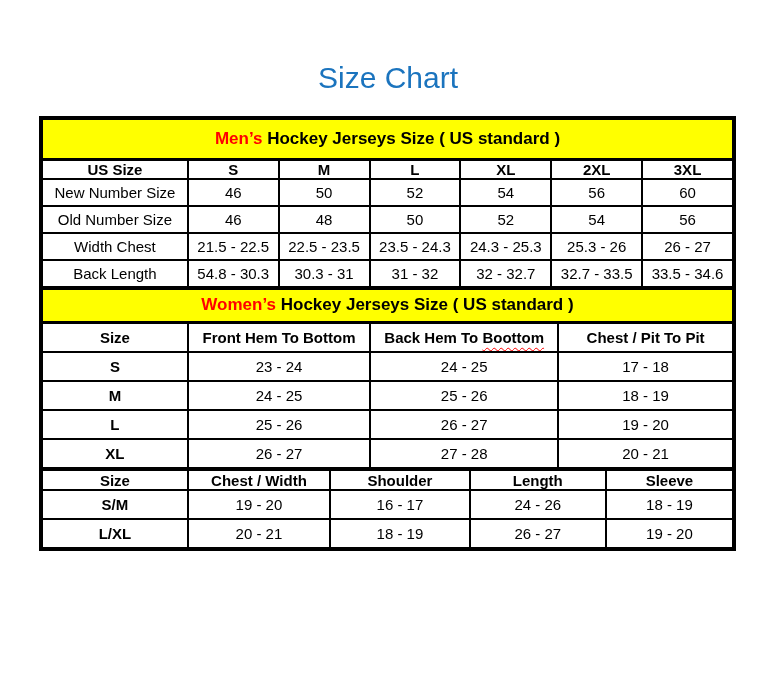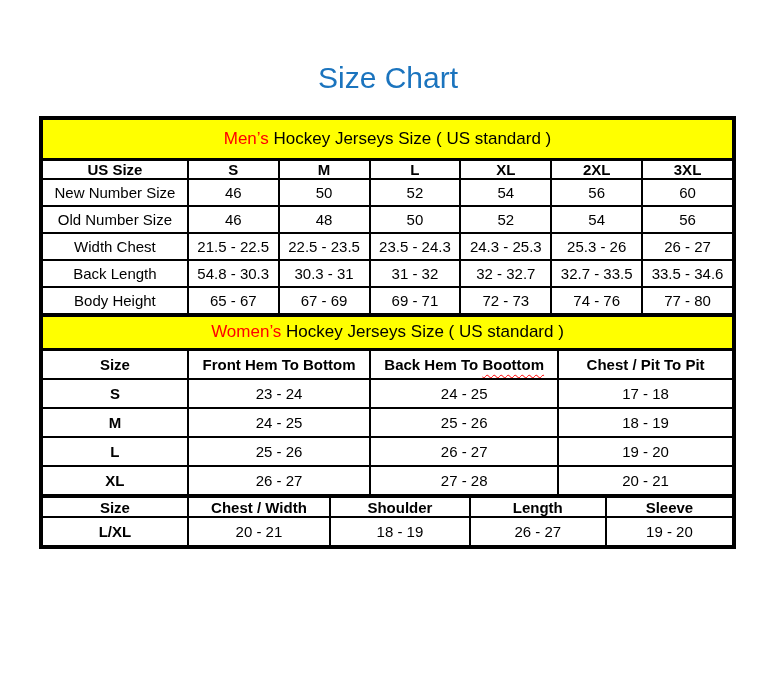--- a/index.html
+++ b/index.html
@@ -35,21 +35,21 @@
     vertical-align: middle;
     font-size: 15px;
     padding: 0 2px;
     overflow: hidden;
     white-space: nowrap;
   }
   tr.section-row th {
     background: var(--section-bg, #FFFF00);
     height: 40px;
     font-size: 17px;
-    font-weight: 400;
+    font-weight: 700;
     border-bottom: 3px solid #000;
   }
   .womens tr.section-row th, .youth tr.section-row th { height: 33px; }
   .accent { color: var(--accent-red, #FF0000); }
   tr.cols-row th { height: 20px; font-weight: 700; }
   .womens tr.cols-row th { height: 30px; }
   tr.data-row td, tr.data-row th { height: 27px; font-weight: 400; }
   .womens tr.data-row td, .womens tr.data-row th,
   .youth  tr.data-row td, .youth  tr.data-row th { height: 29px; }
   .womens tr.data-row th.rowlbl,
@@ -133,29 +133,20 @@
       </tr>
       <tr class="data-row">
         <th class="rowlbl">Back Length</th>
         <td>54.8 - 30.3</td>
         <td>30.3 - 31</td>
         <td>31 - 32</td>
         <td>32 - 32.7</td>
         <td>32.7 - 33.5</td>
         <td>33.5 - 34.6</td>
       </tr>
-      <tr class="data-row">
-        <th class="rowlbl">Body Height</th>
-        <td>65 - 67</td>
-        <td>67 - 69</td>
-        <td>69 - 71</td>
-        <td>72 - 73</td>
-        <td>74 - 76</td>
-        <td>77 - 80</td>
-      </tr>
     </tbody>
   </table>
 
   <table class="womens">
     <colgroup>
         <col class="c1">
         <col class="c2">
         <col class="c3">
         <col class="c4">
       </colgroup>
@@ -206,20 +197,27 @@
       </colgroup>
     <tbody>
       <tr class="cols-row">
         <th>Size</th>
         <th>Chest / Width</th>
         <th>Shoulder</th>
         <th>Length</th>
         <th>Sleeve</th>
       </tr>
       <tr class="data-row">
+        <th class="rowlbl">S/M</th>
+        <td>19 - 20</td>
+        <td>16 - 17</td>
+        <td>24 - 26</td>
+        <td>18 - 19</td>
+      </tr>
+      <tr class="data-row">
         <th class="rowlbl">L/XL</th>
         <td>20 - 21</td>
         <td>18 - 19</td>
         <td>26 - 27</td>
         <td>19 - 20</td>
       </tr>
     </tbody>
   </table>
 
 </div>

